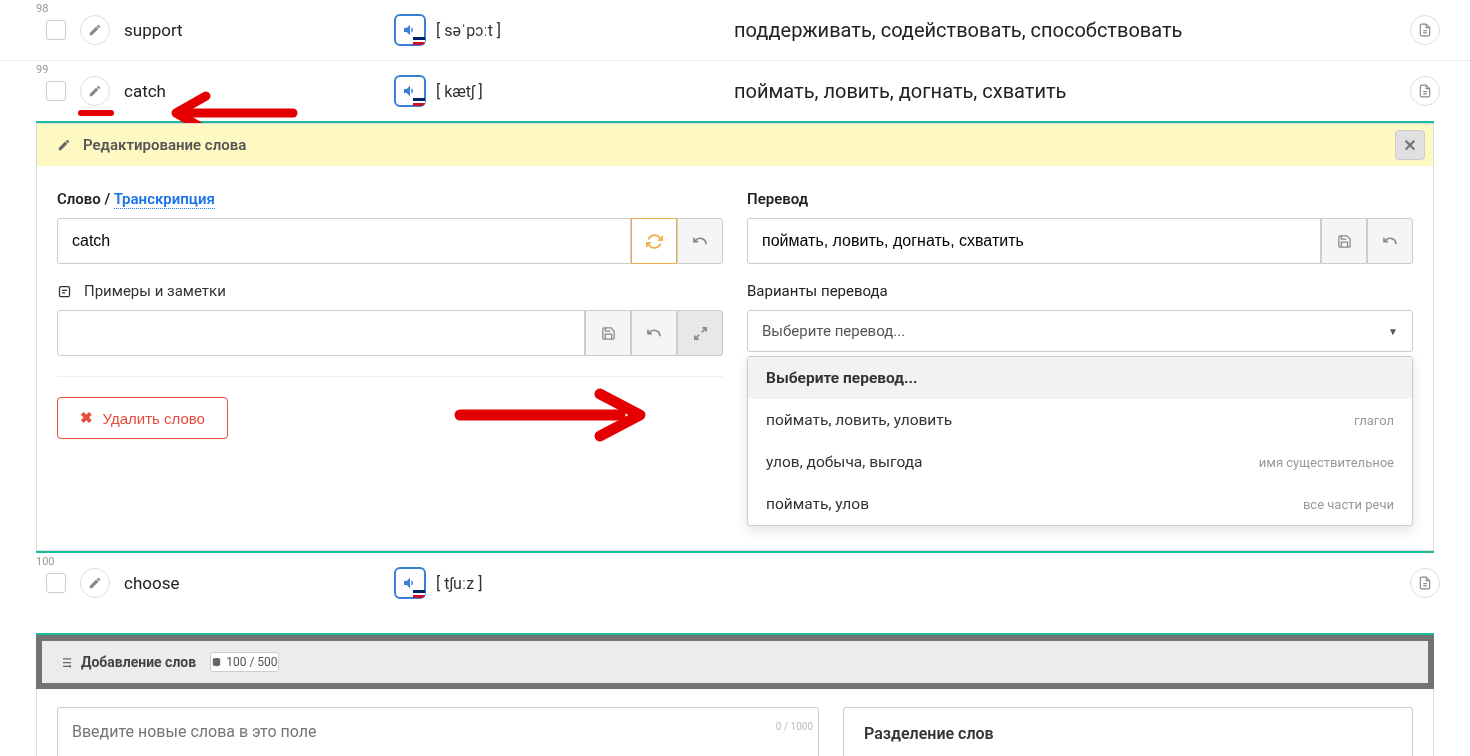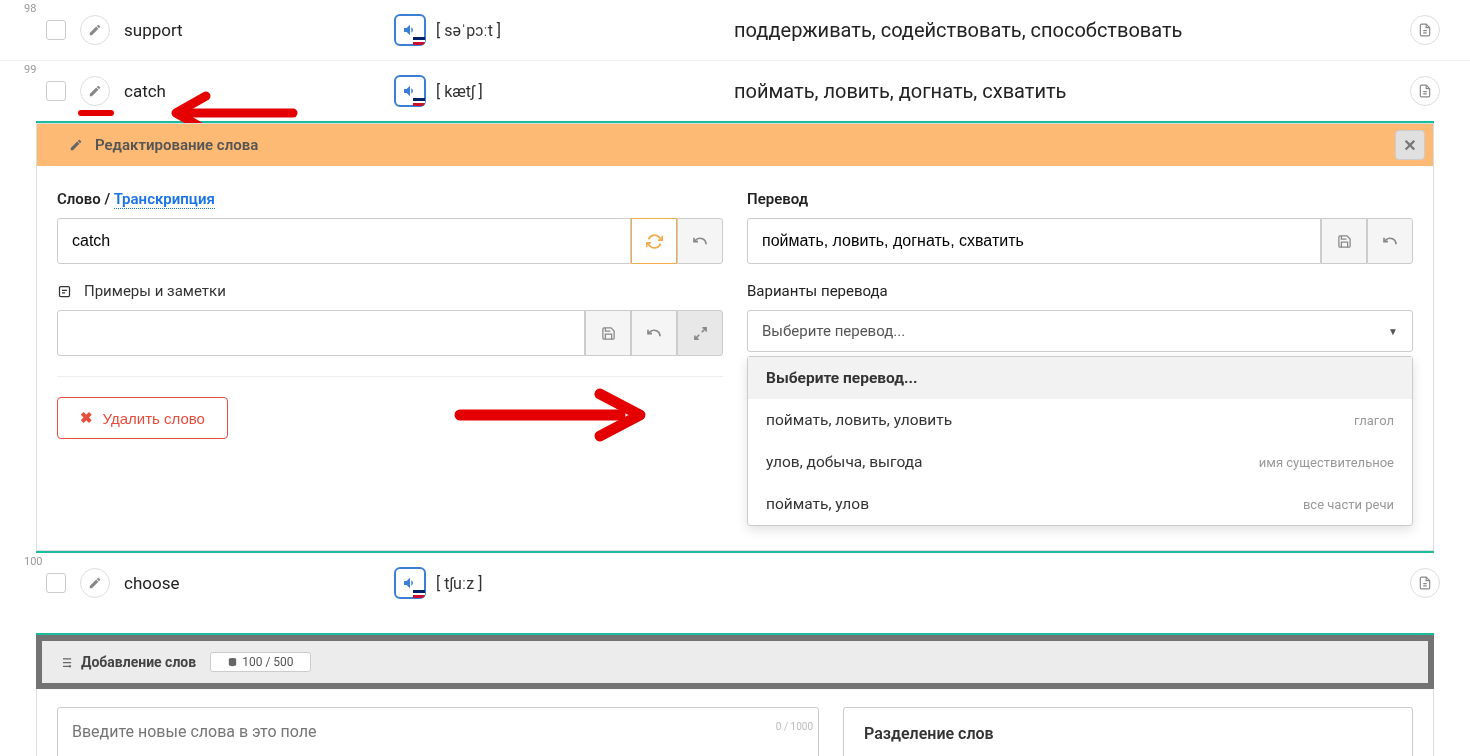--- a/index.html
+++ b/index.html
@@ -2,36 +2,36 @@
 <html><head>
 <meta charset="utf-8">
 <style>
 * { box-sizing: border-box; margin: 0; padding: 0; }
 body { font-family: -apple-system, BlinkMacSystemFont, "Segoe UI", Roboto, Arial, sans-serif; background: #fff; color: #333; font-size: 15px; }
 .container { width: 1470px; position: relative; }
 
 
 .word-row { display: flex; align-items: center; padding: 14px 0; border-bottom: 1px solid #eee; position: relative; }
 .word-row.no-border { border-bottom: none; }
-.row-num { position: absolute; left: 24px; top: 2px; font-size: 11px; color: #999; }
+.row-num { position: absolute; left: 36px; top: 2px; font-size: 11px; color: #999; }
 .checkbox { width: 20px; height: 20px; border: 1px solid #ccc; border-radius: 3px; margin-left: 46px; margin-right: 14px; flex-shrink: 0; background: #fff; }
 .edit-btn { width: 30px; height: 30px; border: 1px solid #ddd; border-radius: 50%; display: flex; align-items: center; justify-content: center; margin-right: 14px; cursor: pointer; color: #888; flex-shrink: 0; }
 .edit-btn svg { width: 14px; height: 14px; }
 .word-col { width: 270px; font-size: 17px; color: #222; }
 .audio-col { width: 340px; display: flex; align-items: center; }
 .audio-btn { width: 32px; height: 32px; border: 2px solid #3a7fd5; border-radius: 6px; display: flex; align-items: center; justify-content: center; margin-right: 10px; cursor: pointer; position: relative; background: #fff; }
 .audio-icon { color: #3a7fd5; }
 .flag-corner { position: absolute; bottom: -1px; right: -1px; width: 12px; height: 8px; background: linear-gradient(to bottom, #012169 33%, #fff 33%, #fff 66%, #c8102e 66%); border-radius: 0 0 4px 0; }
 .transcription { font-size: 16px; color: #333; }
 .translation-col { flex: 1; font-size: 20px; color: #222; }
 .doc-btn { width: 30px; height: 30px; border: 1px solid #ddd; border-radius: 50%; display: flex; align-items: center; justify-content: center; margin-right: 30px; color: #888; cursor: pointer; flex-shrink: 0; }
 
 
 .editor-wrap { border-top: 2px solid #1abc9c; border-bottom: 2px solid #1abc9c; margin: 0 36px; }
-.editor-header { background: #fdba74; padding: 12px 32px; display: flex; align-items: center; border: 1px solid #ddd; border-bottom: none; position: relative; }
+.editor-header { background: #fef9c3; padding: 12px 20px; display: flex; align-items: center; border: 1px solid #ddd; border-bottom: none; position: relative; }
 .editor-header svg { width: 14px; height: 14px; margin-right: 12px; color: #666; }
 .editor-title { font-weight: 600; color: #555; font-size: 15px; }
 .close-editor { position: absolute; right: 8px; top: 6px; width: 30px; height: 30px; background: #e0e0e0; border: 1px solid #ccc; border-radius: 4px; display: flex; align-items: center; justify-content: center; cursor: pointer; color: #777; font-size: 16px; font-weight: bold; }
 .editor-body { border: 1px solid #ddd; border-top: none; padding: 24px 20px; display: flex; gap: 24px; }
 .editor-left, .editor-right { flex: 1; }
 .field-label { font-weight: 600; font-size: 15px; margin-bottom: 10px; color: #222; }
 .link-blue { color: #1a73e8; text-decoration: none; border-bottom: 1px dotted #1a73e8; }
 
 .input-row { display: flex; margin-bottom: 18px; }
 .text-input { flex: 1; border: 1px solid #ccc; border-radius: 3px 0 0 3px; padding: 11px 14px; font-size: 16px; outline: none; }
@@ -56,21 +56,21 @@
 .dropdown-menu { border: 1px solid #ccc; border-radius: 3px; margin-top: 4px; background: #fff; box-shadow: 0 4px 12px rgba(0,0,0,0.12); }
 .dropdown-item { padding: 12px 18px; font-size: 15.5px; display: flex; justify-content: space-between; align-items: center; cursor: pointer; }
 .dropdown-item.header { background: #f2f2f2; font-weight: 700; cursor: default; }
 .dropdown-item .pos { color: #999; font-size: 13px; }
 
 
 .add-section { margin: 20px 36px 0 36px; border-top: 2px solid #1abc9c; }
 .add-header { background: #ececec; padding: 11px 16px; border: 6px solid #737373; display: flex; align-items: center; gap: 8px; font-size: 14px; }
 .add-header svg { width: 15px; height: 15px; color: #666; }
 .add-header .title { font-weight: 700; color: #444; }
-.count-badge { background: #fff; border: 1px solid #ccc; border-radius: 3px; padding: 2px 16px; font-size: 12px; display: inline-flex; align-items: center; gap: 4px; color: #555; margin-left: 6px; }
+.count-badge { background: #fff; border: 1px solid #ccc; border-radius: 3px; padding: 2px 0; font-size: 12px; display: inline-flex; align-items: center; gap: 4px; color: #555; margin-left: 6px; }
 .count-badge svg { width: 11px; height: 11px; }
 
 .add-body { border: 1px solid #ddd; border-top: none; padding: 18px 20px; display: flex; gap: 24px; }
 .add-left { flex: 1; position: relative; }
 .textarea { width: 100%; border: 1px solid #ccc; border-radius: 3px; padding: 14px; font-size: 16px; min-height: 70px; resize: vertical; outline: none; font-family: inherit; }
 .char-count { position: absolute; top: 14px; right: 6px; color: #bbb; font-size: 10px; }
 .add-right { width: 570px; border: 1px solid #ccc; border-radius: 3px; padding: 16px 20px; }
 .section-title { font-weight: 600; font-size: 16px; margin-bottom: 22px; }
 .radio-row { display: flex; align-items: center; gap: 10px; font-size: 15.5px; margin-bottom: 10px; }
 .radio { width: 16px; height: 16px; border: 1.5px solid #555; border-radius: 50%; display: inline-flex; align-items: center; justify-content: center; flex-shrink: 0; }

